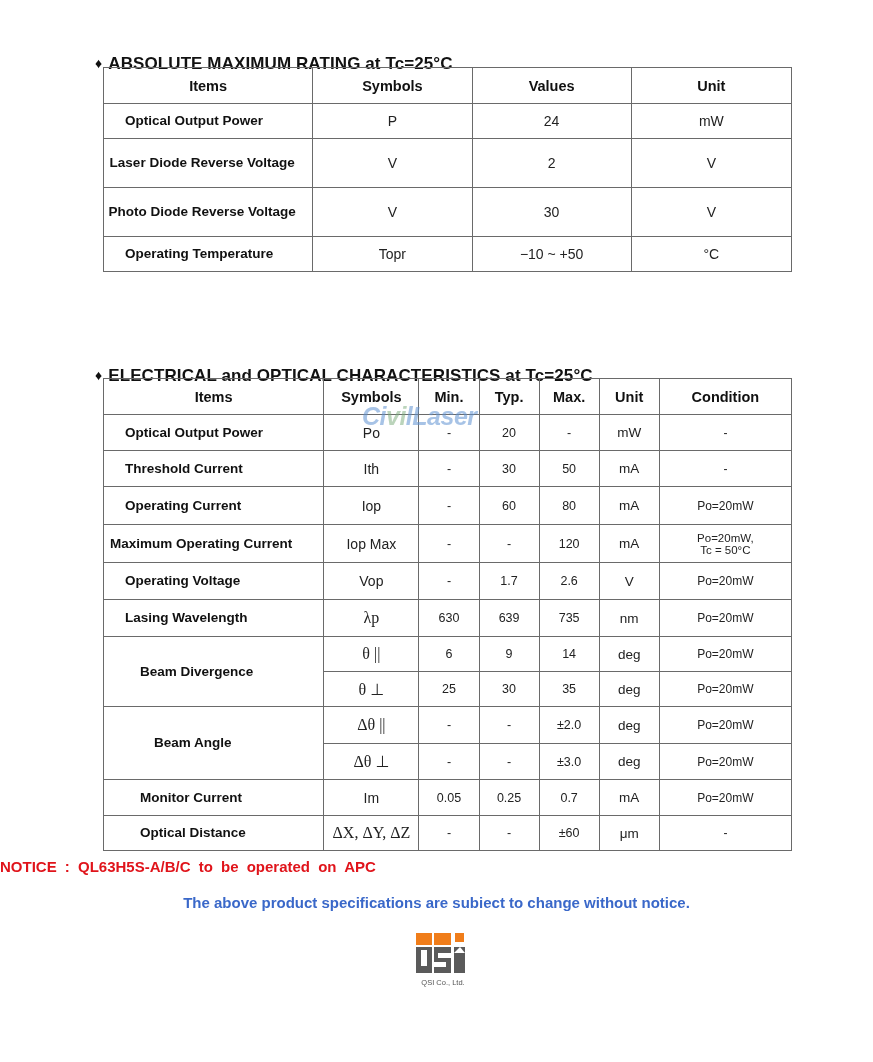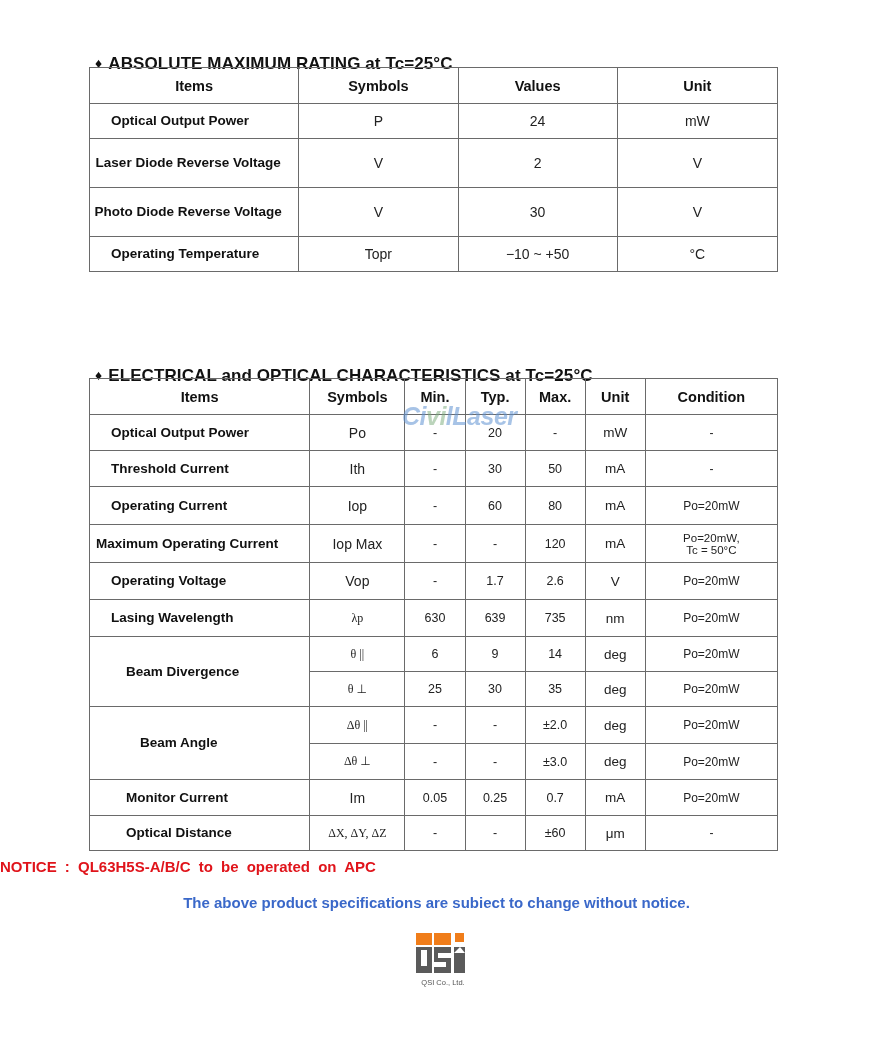--- a/index.html
+++ b/index.html
@@ -4,21 +4,21 @@
 <style>
   html, body { margin: 0; padding: 0; background: #ffffff; }
   body { width: 873px; height: 1062px; position: relative; overflow: hidden;
          font-family: "Liberation Sans", sans-serif; color: #1a1a1a; }
 
   .section-title { position: absolute; left: 95px; font-size: 17px; font-weight: bold; color: #111; letter-spacing: 0.1px; margin-top: 19px; }
   .section-title .bullet { font-size: 14px; margin-right: 6px; position: relative; top: -1px; }
   #title1 { top: 35px; }
   #title2 { top: 347px; }
 
-  table { position: absolute; left: 89px; border-collapse: collapse; table-layout: fixed; border-radius: 7px; }
+  table { position: absolute; left: 103px; border-collapse: collapse; table-layout: fixed; border-radius: 7px; }
   td, th { border: 1px solid #6a6a6a; text-align: center; vertical-align: middle; padding: 0; }
   th { font-weight: bold; font-size: 14.5px; color: #111; }
   td { font-size: 14px; color: #222; }
   td.item { font-weight: bold; font-size: 13.5px; color: #111; line-height: 24px; }
 
   #table1 { top: 67px; width: 689px; }
   #table1 th, #table1 td { }
   #table1 .c1 { width: 209px; }
   #table1 .c2 { width: 159px; }
   #table1 .c3 { width: 159px; }
@@ -29,30 +29,30 @@
   #table2 { top: 378px; width: 689px; }
   #table2 .c1 { width: 220px; }
   #table2 .c2 { width: 95px; }
   #table2 .c3 { width: 60px; }
   #table2 .c4 { width: 60px; }
   #table2 .c5 { width: 60px; }
   #table2 .c6 { width: 60px; }
   #table2 .c7 { width: 132px; }
   #table2 td { font-size: 12.5px; }
   #table2 td.sym { font-size: 14px; }
-  #table2 td.sym.greek { font-family: "Liberation Serif", serif; font-size: 12px; }
+  #table2 td.sym.greek { font-family: "Liberation Serif", serif; font-size: 16px; }
   #table2 td.unit { font-size: 13.5px; }
   #table2 td.item { text-align: left; padding-left: 21px; font-size: 13.5px; }
   #table2 td.item.long { padding-left: 6px; }
   #table2 td.item.grp { padding-left: 36px; }
   #table2 td.cond { font-size: 12px; }
   #table2 td.cond2 { font-size: 11.5px; line-height: 12px; }
 
   .watermark { position: absolute; left: 362px; top: 402px; font-size: 25px; font-weight: bold; font-style: italic;
-               color: rgba(95,145,210,0.55); letter-spacing: -0.5px; pointer-events: none; margin-left: 40px; }
+               color: rgba(95,145,210,0.55); letter-spacing: -0.5px; pointer-events: none; }
   .watermark .vi { color: rgba(120,170,120,0.5); }
 
   .notice { position: absolute; top: 858px; left: 0; width: 873px; text-align: left; color: #e0141b;
             font-weight: bold; font-size: 15px; word-spacing: 4px; }
   .disclaimer { position: absolute; top: 894px; left: 0; width: 873px; text-align: center; color: #3a68c9;
                 font-weight: bold; font-size: 15px; }
 
   .logo { position: absolute; left: 416px; top: 933px; width: 54px; height: 56px; }
   .logo-text { position: absolute; left: 413px; top: 978px; width: 60px; text-align: center; font-size: 7.5px; color: #555; }
 </style>

